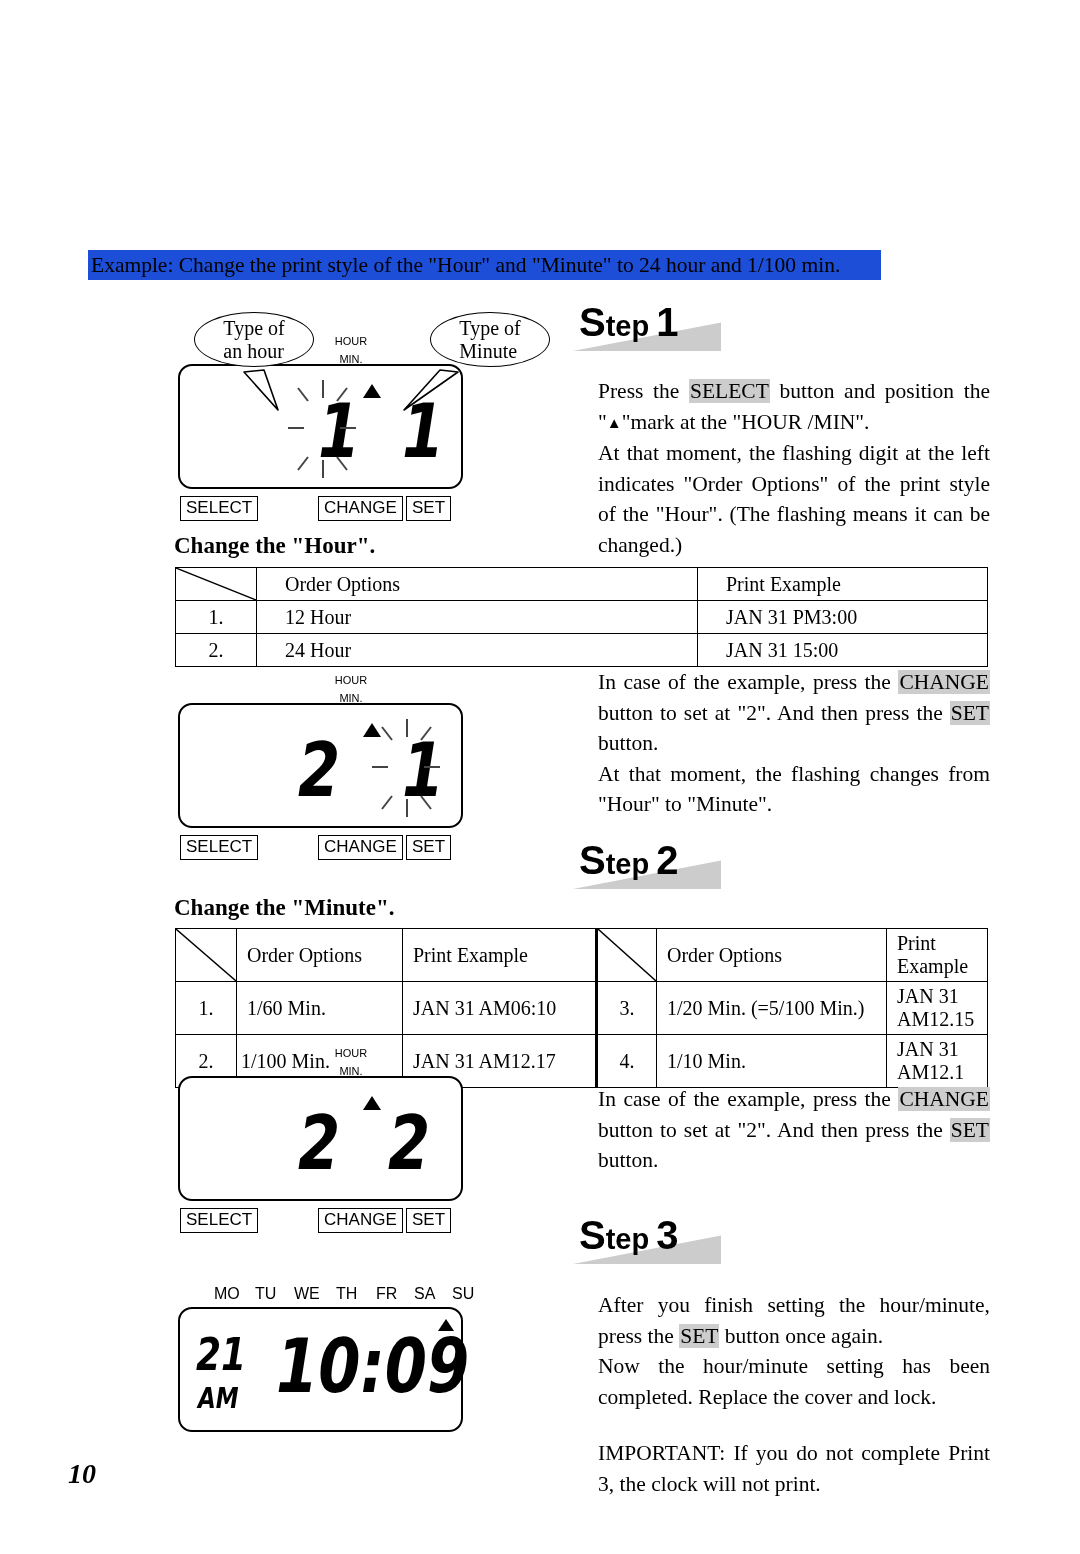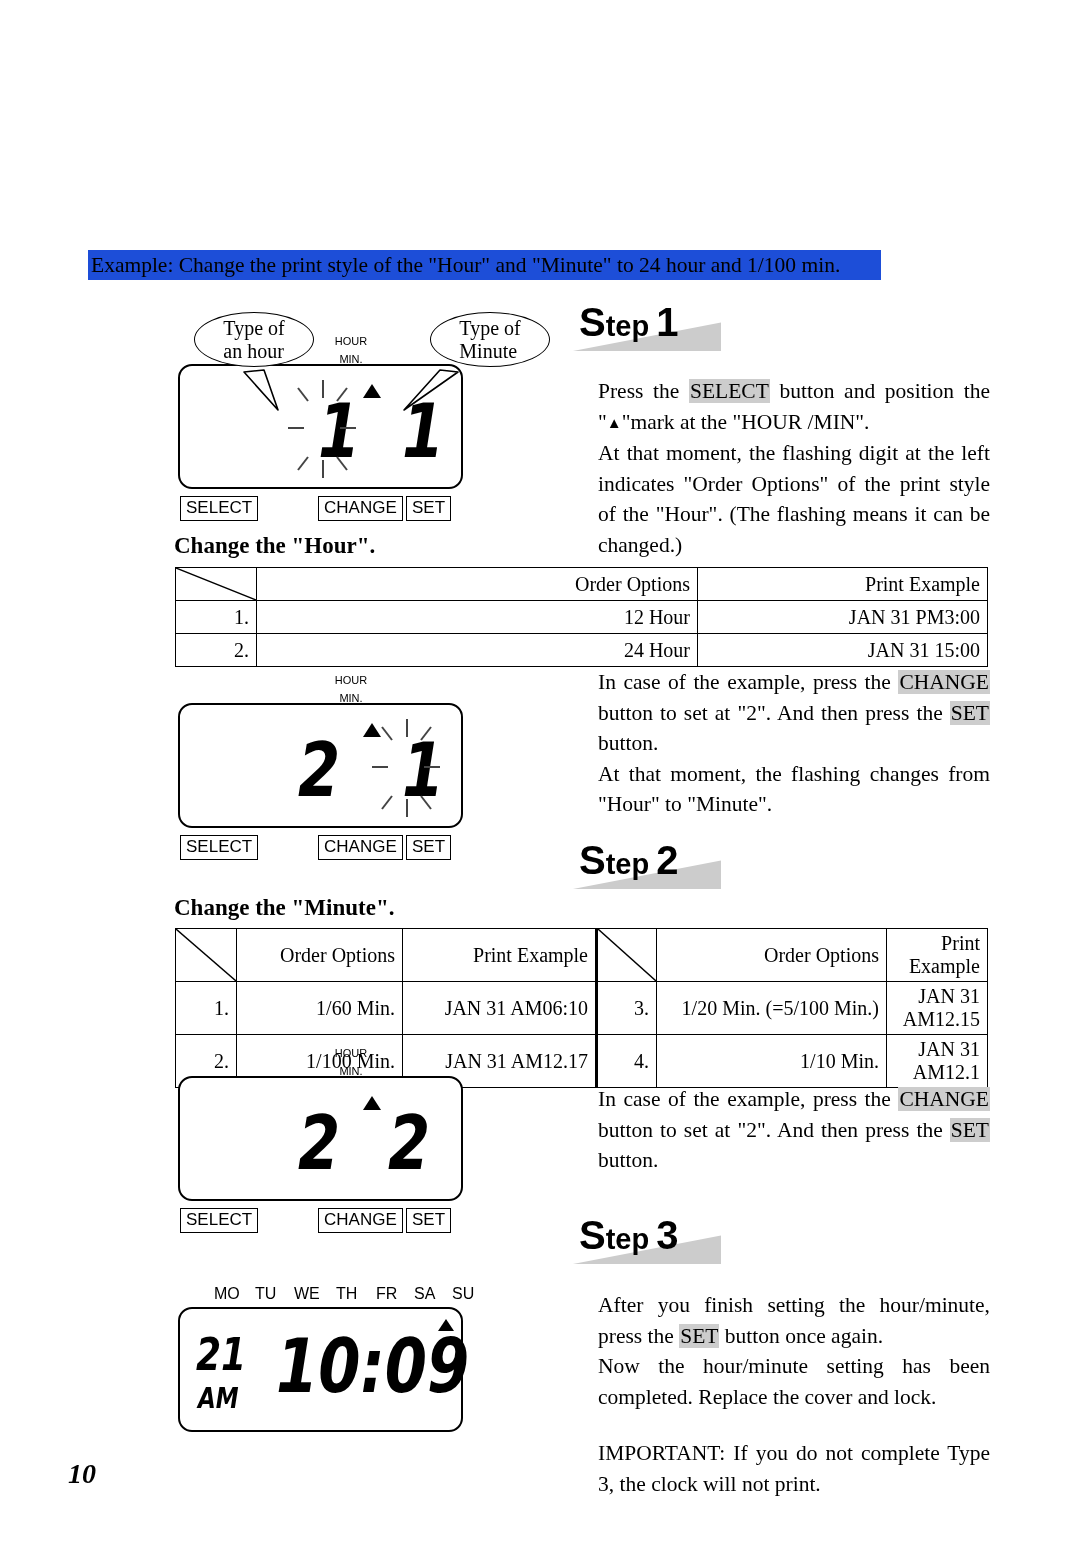--- a/index.html
+++ b/index.html
@@ -107,21 +107,20 @@
     border-collapse: collapse;
     font-size: 20px;
     background: #fff;
   }
   table.opt td {
     border: 1.3px solid #000;
     padding: 3px 7px;
     height: 26px;
     vertical-align: middle;
     line-height: 23px;
-    text-align: right;
   }
   td.corner {
     position: relative;
     padding: 0;
     overflow: hidden;
   }
   td.corner .slash {
     position: absolute;
     left: 0; top: 0;
     width: 100%; height: 100%;
@@ -458,18 +457,18 @@
       <div class="seg" style="left:16px; top:24px; font-size:44px;">21</div>
       <div class="seg" style="left:18px; top:76px; font-size:28px;">AM</div>
       <div class="seg" style="left:96px; top:20px; font-size:74px;">10:09</div>
     </div>
   </div>
 
   <div class="body-text" style="left:598px; top:1290px; width:392px;">
     <p><span>After you finish setting the hour/minute, press the </span><span class="hl">SET</span><span> button once again.</span></p>
     <p><span>Now the hour/minute setting has been completed. Replace the cover and lock.</span></p>
     <p style="height:26px;"></p>
-    <p><span>IMPORTANT: If you do not complete Type 3, the clock will not print.</span></p>
+    <p><span>IMPORTANT: If you do not complete Print 3, the clock will not print.</span></p>
   </div>
 
   <div class="page-num">10</div>
 
 </div>
 
 </body></html>

